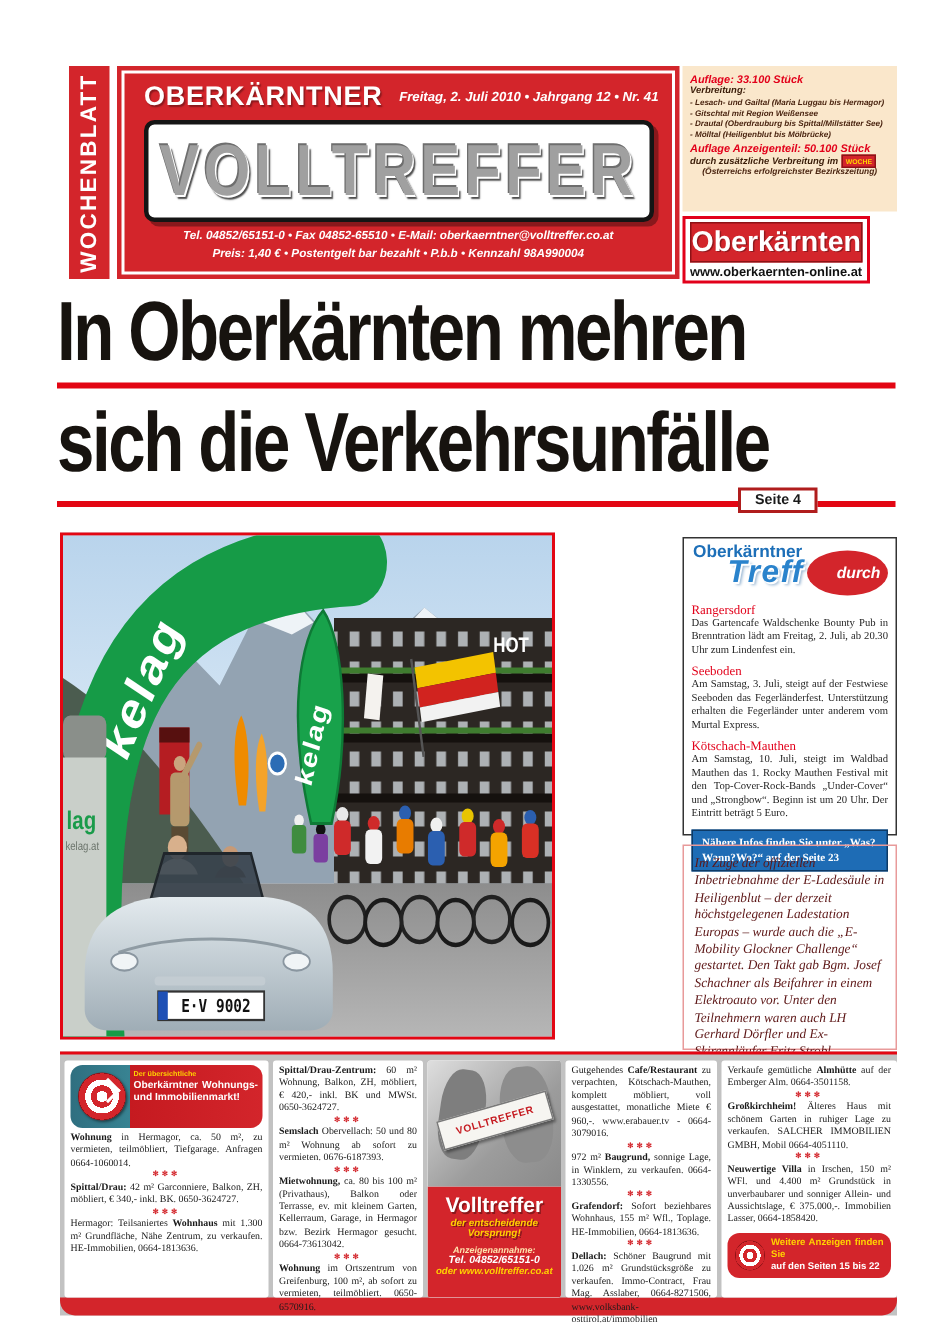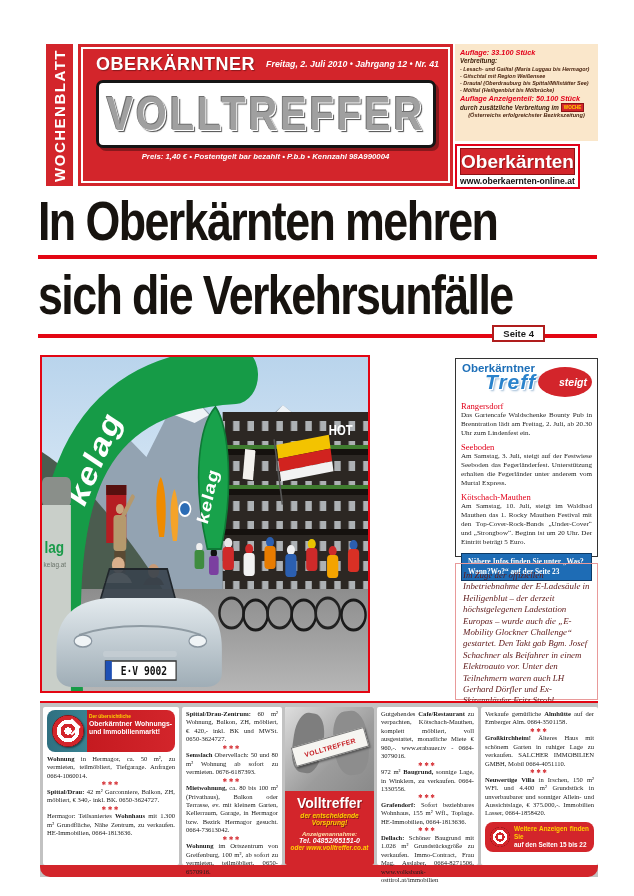--- a/index.html
+++ b/index.html
@@ -31,21 +31,21 @@
   .c-inline{display:flex;align-items:center;gap:2px;}
   .mini-logo{display:inline-block;background:#d3252b;color:#ffd200;font-size:4.6px;font-style:normal;
     line-height:1.1;padding:1px 2px;border:1px solid #8e1216;}
   .c-center{text-align:center;color:#4a2410;font-size:5.6px;}
 
   
   .region-box{position:absolute;left:455px;top:144px;width:125px;height:45px;background:#fff;
     border:2px solid #e2001a;box-sizing:border-box;padding:2px 3px;cursor:pointer;}
   .region-title{background:#d3252b;border:1px solid #8e1216;color:#fff;font-weight:bold;font-size:19px;
     text-align:center;line-height:25px;height:25px;text-shadow:1px 1px 0 rgba(0,0,0,.3);}
-  .region-url{text-align:center;font-weight:bold;font-size:8.6px;color:#111;margin-top:1px;}
+  .region-url{font-weight:bold;font-size:8.6px;color:#111;margin-top:1px;}
 
   
   .headline{position:absolute;left:38px;top:190px;width:560px;}
   .hl-line{height:64px;white-space:nowrap;}
   .hl-line span{display:inline-block;transform:scaleX(.8);transform-origin:0 50%;
     font-size:56px;line-height:62px;font-weight:800;letter-spacing:-2px;color:#17130f;}
   .hl-rule{height:4px;background:#e30613;width:559px;margin:1px 0 5px;}
   .hl-rule.second{position:relative;margin-top:6px;}
   .seite{position:absolute;right:52px;top:-9px;background:#fff;border:2px solid #b01d1d;color:#1a1a1a;
     font-size:9.5px;font-weight:bold;padding:1px 9px;}
@@ -134,20 +134,21 @@
 
   <div class="masthead">
     <div class="mh-top">
       <span class="kicker">OBERKÄRNTNER</span>
       <span class="dateline">Freitag, 2. Juli 2010 • Jahrgang 12 • Nr. 41</span>
     </div>
     <div class="logo-box">
       <span class="logo-text">VOLLTREFFER</span>
     </div>
     <div class="contact">
+      <div>Tel. 04852/65151-0 • Fax 04852-65510 • E-Mail: oberkaerntner@volltreffer.co.at</div>
       <div>Preis: 1,40 € • Postentgelt bar bezahlt • P.b.b • Kennzahl 98A990004</div>
     </div>
   </div>
 
   <div class="circulation">
     <div class="c-red">Auflage: 33.100 Stück</div>
     <div class="c-black">Verbreitung:</div>
     <div class="c-item">- Lesach- und Gailtal (Maria Luggau bis Hermagor)</div>
     <div class="c-item">- Gitschtal mit Region Weißensee</div>
     <div class="c-item">- Drautal (Oberdrauburg bis Spittal/Millstätter See)</div>
@@ -322,21 +323,21 @@
           <text x="109" y="122" text-anchor="middle" fill="#111" font-size="12" font-weight="bold" font-family="DejaVu Sans Mono, monospace">E·V 9002</text>
         </g>
       </g>
     </svg>
   </div>
 
   <div class="events">
     <div class="ev-logo">
       <div class="ev-circle"></div>
       <span class="ev-ob">Oberkärntner</span>
-      <span class="ev-punkte">steigt</span>
+      <span class="ev-punkte">durch</span>
       <span class="ev-treff">Treff</span>
     </div>
     <p class="ev-title">Rangersdorf</p>
     <p class="ev-text">Das Gartencafe Waldschenke Bounty Pub in Brenntration lädt am Freitag, 2. Juli, ab 20.30 Uhr zum Lindenfest ein.</p>
     <p class="ev-title">Seeboden</p>
     <p class="ev-text">Am Samstag, 3. Juli, steigt auf der Festwiese Seeboden das Fegerländerfest. Unterstützung erhalten die Fegerländer unter anderem vom Murtal Express.</p>
     <p class="ev-title">Kötschach-Mauthen</p>
     <p class="ev-text">Am Samstag, 10. Juli, steigt im Waldbad Mauthen das 1. Rocky Mauthen Festival mit den Top-Cover-Rock-Bands „Under-Cover“ und „Strongbow“. Beginn ist um 20 Uhr. Der Eintritt beträgt 5 Euro.</p>
     <div class="ev-info">Nähere Infos finden Sie unter „Was?Wann?Wo?“ auf der Seite 23</div>
   </div>

